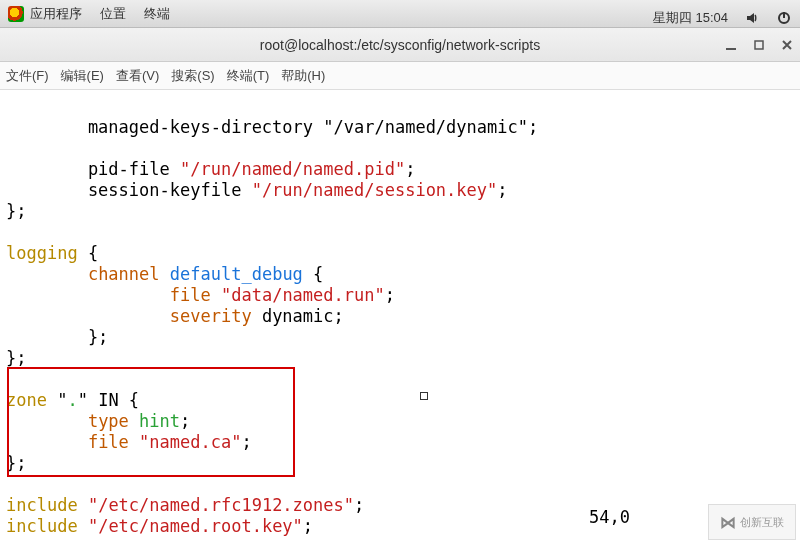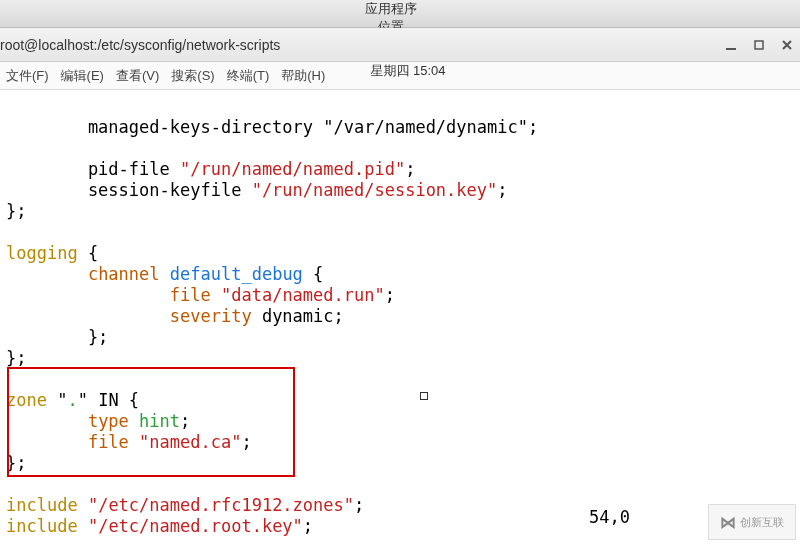--- a/index.html
+++ b/index.html
@@ -13,38 +13,38 @@
   }
   .top-panel {
     height: 28px;
     background: linear-gradient(to bottom, #ededed, #d8d8d8);
     border-bottom: 1px solid #bbb;
     display: flex;
     align-items: center;
     padding: 0 8px;
     font-size: 13px;
     color: #333;
-    flex-direction: column;
   }
   .top-panel .panel-icon {
     width: 16px; height: 16px; margin-right: 6px;
     background: radial-gradient(circle at 40% 40%, #ffcc00 35%, #cc3300 36% 60%, #009900 61%);
     border-radius: 3px;
   }
   .top-panel .menu { margin-right: 18px; cursor: default; }
   .top-panel .spacer { flex: 1; }
   .top-panel .status { margin-left: 16px; display:flex; align-items:center;margin-top:8px; }
   .top-panel svg { width:16px; height:16px; fill:#333; }
 
   .titlebar {
     height: 34px;
     background: linear-gradient(to bottom, #f2f2f2, #e6e6e6);
     border-bottom: 1px solid #ccc;
     display: flex;
     align-items: center;
+    justify-content: center;
     position: relative;
     font-size: 14px;
     color: #333;
   }
   .titlebar .win-controls {
     position: absolute;
     right: 6px;
     top: 0;
     height: 100%;
     display: flex;

